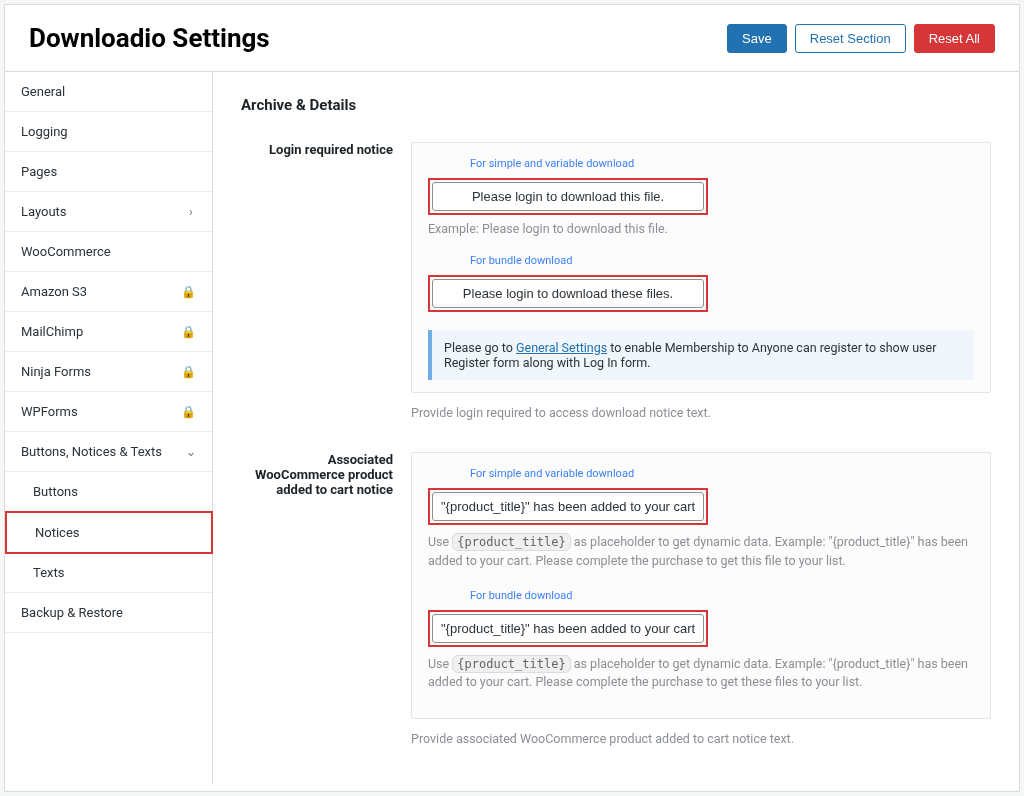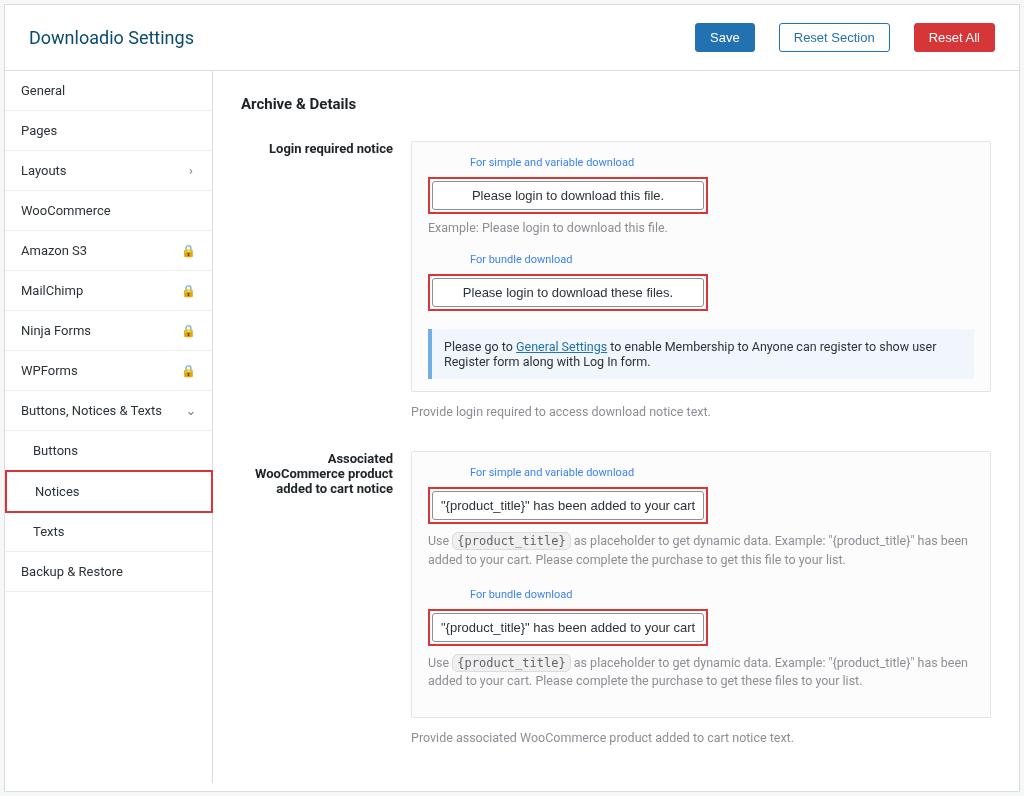--- a/index.html
+++ b/index.html
@@ -21,25 +21,25 @@
   overflow: hidden;
 }
 .header {
   display: flex;
   justify-content: space-between;
   align-items: center;
   padding: 18px 24px;
   border-bottom: 1px solid #dcdcde;
 }
 .header h1 {
-  font-size: 18px;
-  font-weight: 400;
-  color: #0c4a6e;
-}
-.header-buttons { display: flex; gap: 24px; }
+  font-size: 26px;
+  font-weight: 700;
+  color: #000000;
+}
+.header-buttons { display: flex; gap: 8px; }
 .btn {
   padding: 6px 14px;
   border-radius: 3px;
   font-size: 13px;
   cursor: pointer;
   border: 1px solid transparent;
 }
 .btn-primary { background: #2271b1; color: #fff; border-color: #2271b1; }
 .btn-secondary { background: #fff; color: #2271b1; border: 1px solid #2271b1; }
 .btn-danger { background: #d63638; color: #fff; border-color: #d63638; }
@@ -155,20 +155,23 @@
       <button class="btn btn-secondary">Reset Section</button>
       <button class="btn btn-danger">Reset All</button>
     </div>
   </div>
   <div class="body">
     <div class="sidebar">
       <div class="sidebar-item">
           <span>General</span>
         </div>
       <div class="sidebar-item">
+          <span>Logging</span>
+        </div>
+      <div class="sidebar-item">
           <span>Pages</span>
         </div>
       <div class="sidebar-item">
           <span>Layouts</span>
           <span class="chevron">›</span>
         </div>
       <div class="sidebar-item">
           <span>WooCommerce</span>
         </div>
       <div class="sidebar-item">

